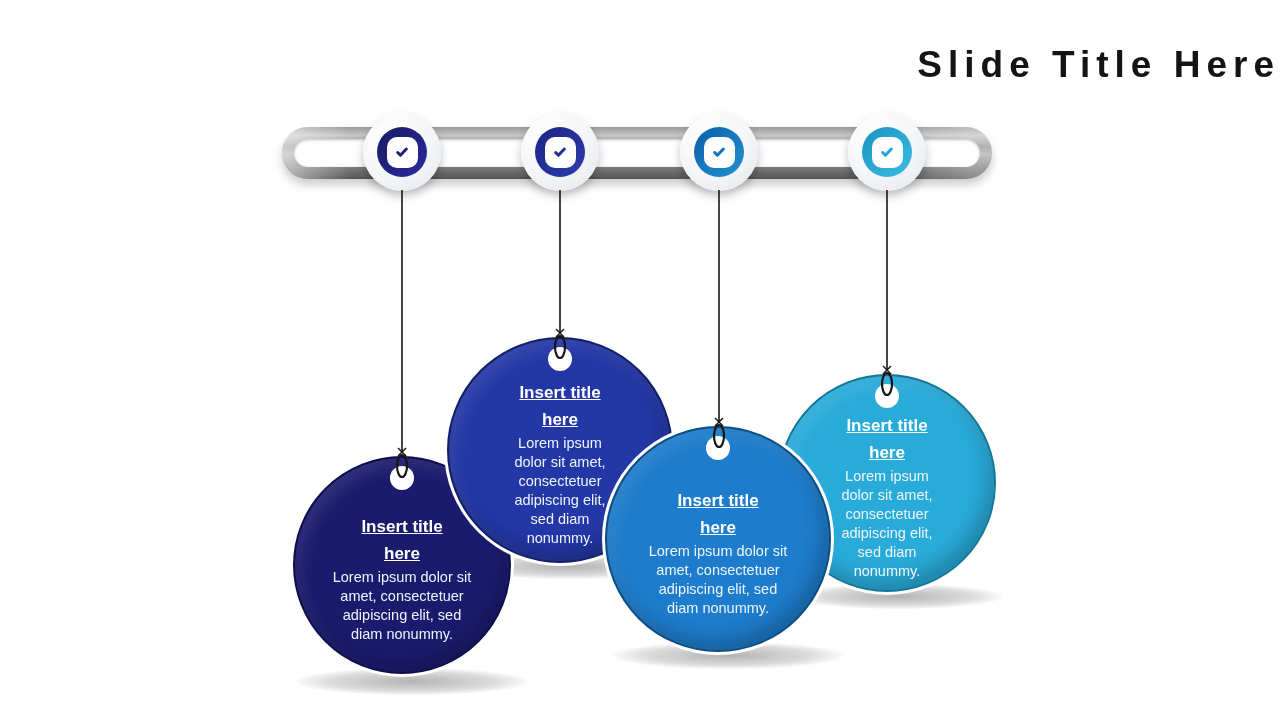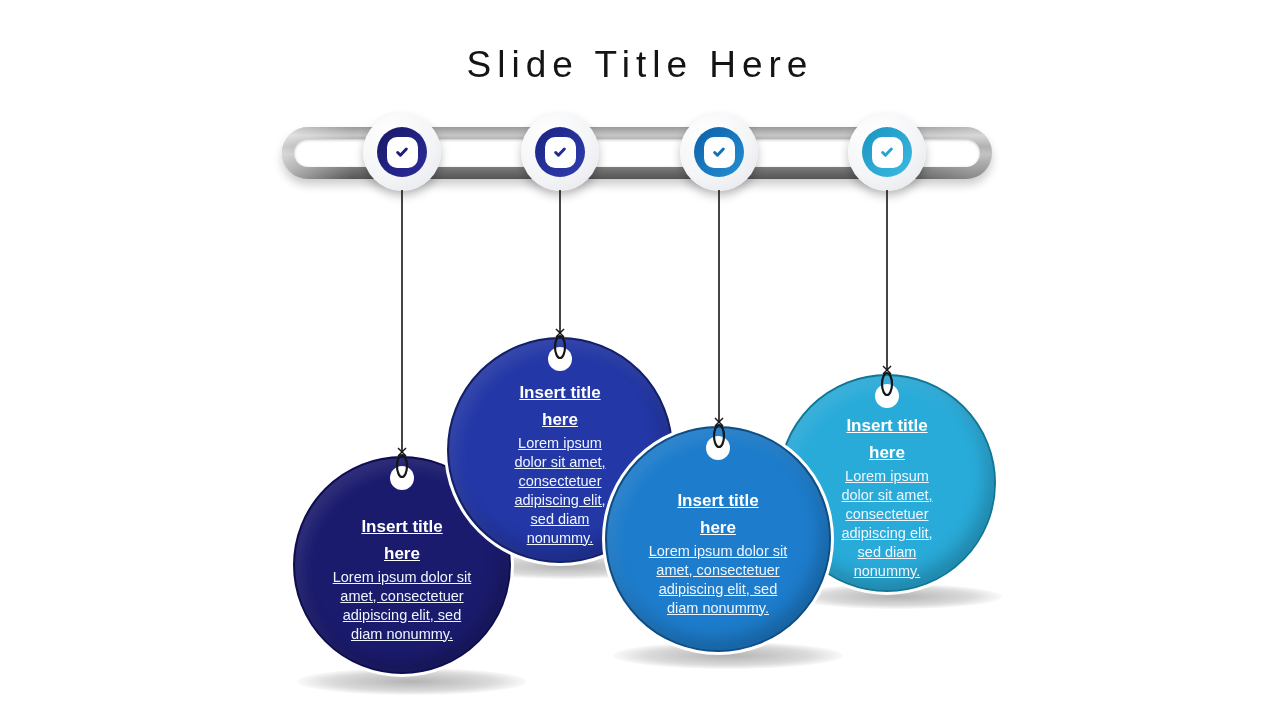--- a/index.html
+++ b/index.html
@@ -1,22 +1,22 @@
 <!DOCTYPE html>
 <html><head>
 <meta charset="utf-8">
 <style>
   html,body{margin:0;padding:0;}
   body{width:1280px;height:720px;background:#ffffff;overflow:hidden;
        font-family:"Liberation Sans", sans-serif;}
   .slide{position:relative;width:1280px;height:720px;background:#ffffff;}
 
   
-  .slide-title{position:absolute;top:44px;left:0;width:100%;text-align:center;
-    font-size:37px;font-weight:normal;letter-spacing:6px;color:#141414;}
+  .slide-title{position:absolute;top:44px;left:0;width:100%;text-align:right;
+    font-size:37px;font-weight:bold;letter-spacing:6px;color:#141414;}
 
   
   .bar-outer{position:absolute;left:282px;top:127px;width:710px;height:52px;
     border-radius:26px;z-index:1;
     background:linear-gradient(180deg,#9a9a9a 0%,#c6c6c6 16%,#8f8f8f 38%,
                #a9a9a9 52%,#8a8a8a 68%,#555555 100%);
     box-shadow:0 6px 10px rgba(0,0,0,0.20);}
   .bar-outer::before{content:"";position:absolute;inset:0;border-radius:26px;
     background:linear-gradient(90deg,rgba(255,255,255,0.55) 0%,rgba(255,255,255,0) 10%,
                rgba(255,255,255,0) 86%,rgba(255,255,255,0.30) 97%);}
@@ -59,21 +59,21 @@
   .c2{left:447px;top:337px;width:226px;height:226px;z-index:4;}
   .c3{left:605px;top:426px;width:226px;height:226px;z-index:6;}
   .c4{left:778px;top:374px;width:218px;height:218px;z-index:5;}
   .hole{position:absolute;left:calc(50% - 12px);top:8px;width:24px;height:24px;
     border-radius:50%;background:#ffffff;}
   .content{position:absolute;inset:0;display:flex;flex-direction:column;
     align-items:center;justify-content:center;padding-top:26px;text-align:center;}
   .c-title{color:#ffffff;font-weight:bold;font-size:17px;line-height:27px;
     white-space:pre-line;text-decoration:underline;}
   .c-body{margin-top:1px;color:#eef5fc;font-size:14.5px;line-height:19px;
-    white-space:pre-line;text-decoration:underline;}
+    white-space:pre-line;}
 </style>
 </head>
 <body>
 
 <div class="slide">
 
   <div class="slide-title">Slide Title Here</div>
 
   <div class="bar-outer">
     <div class="bar-inner"></div>

